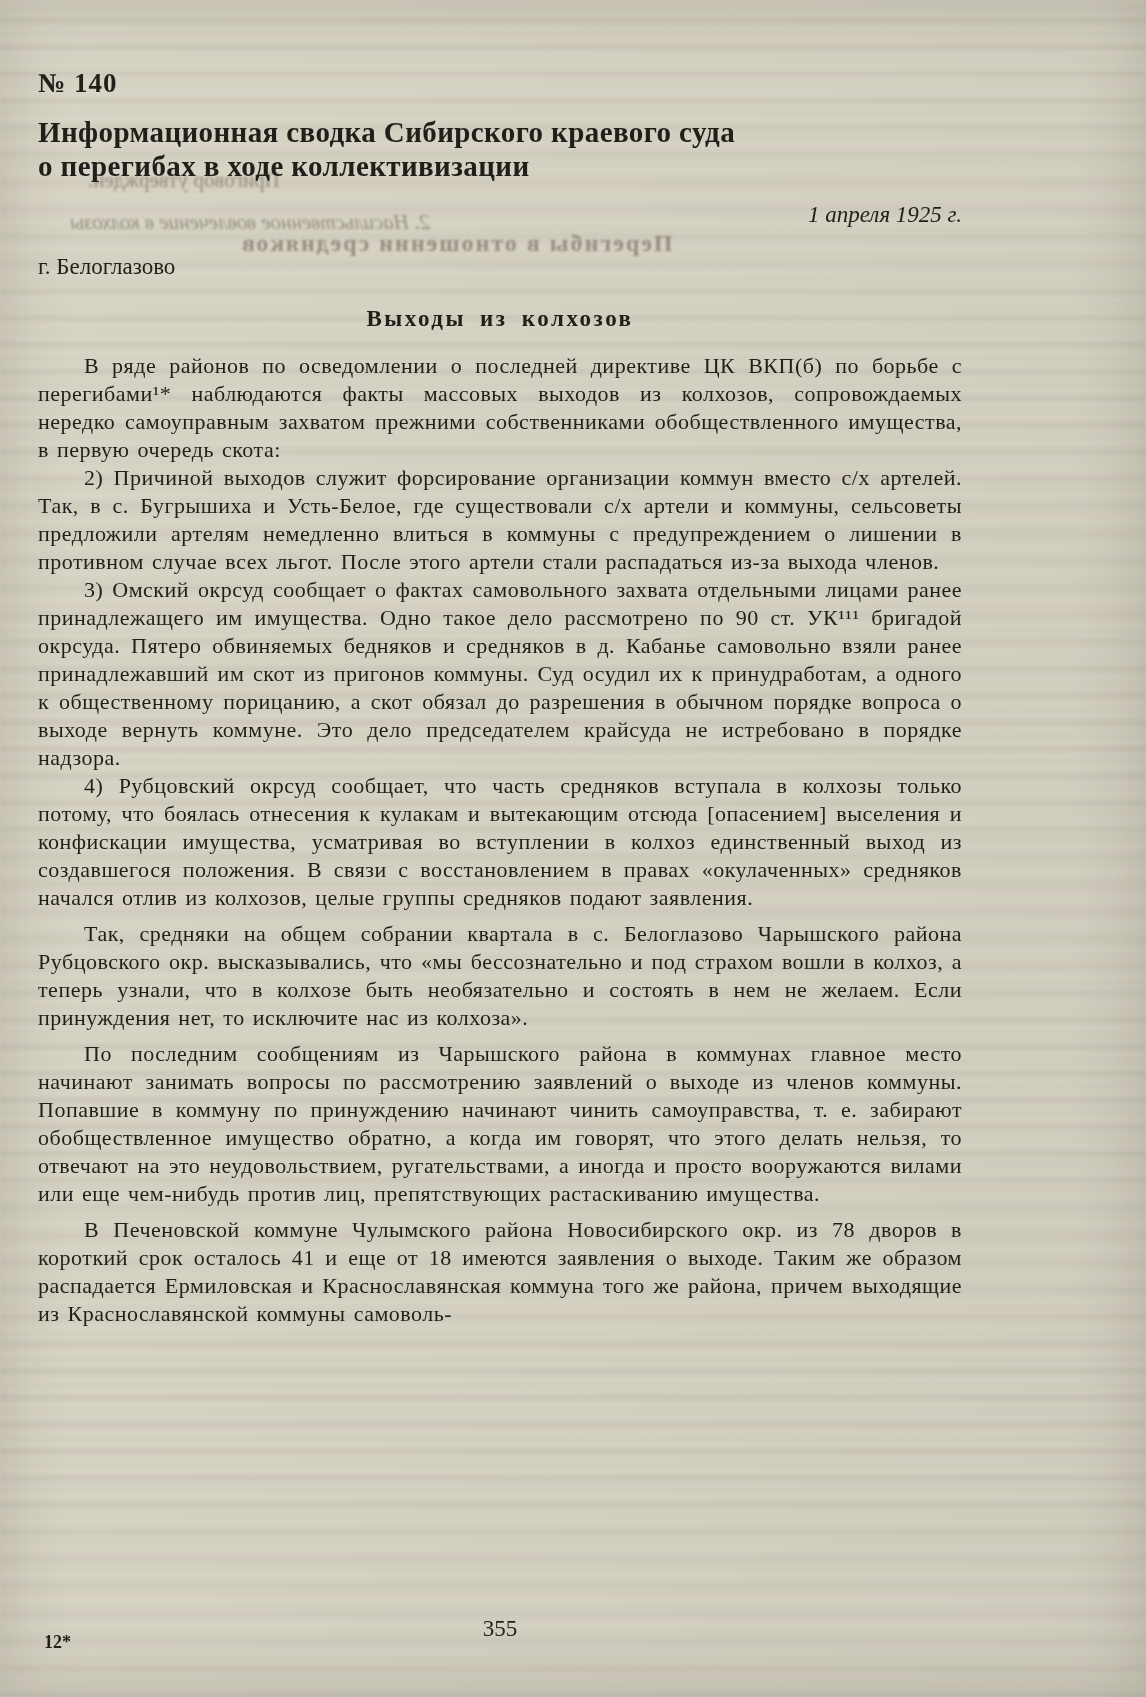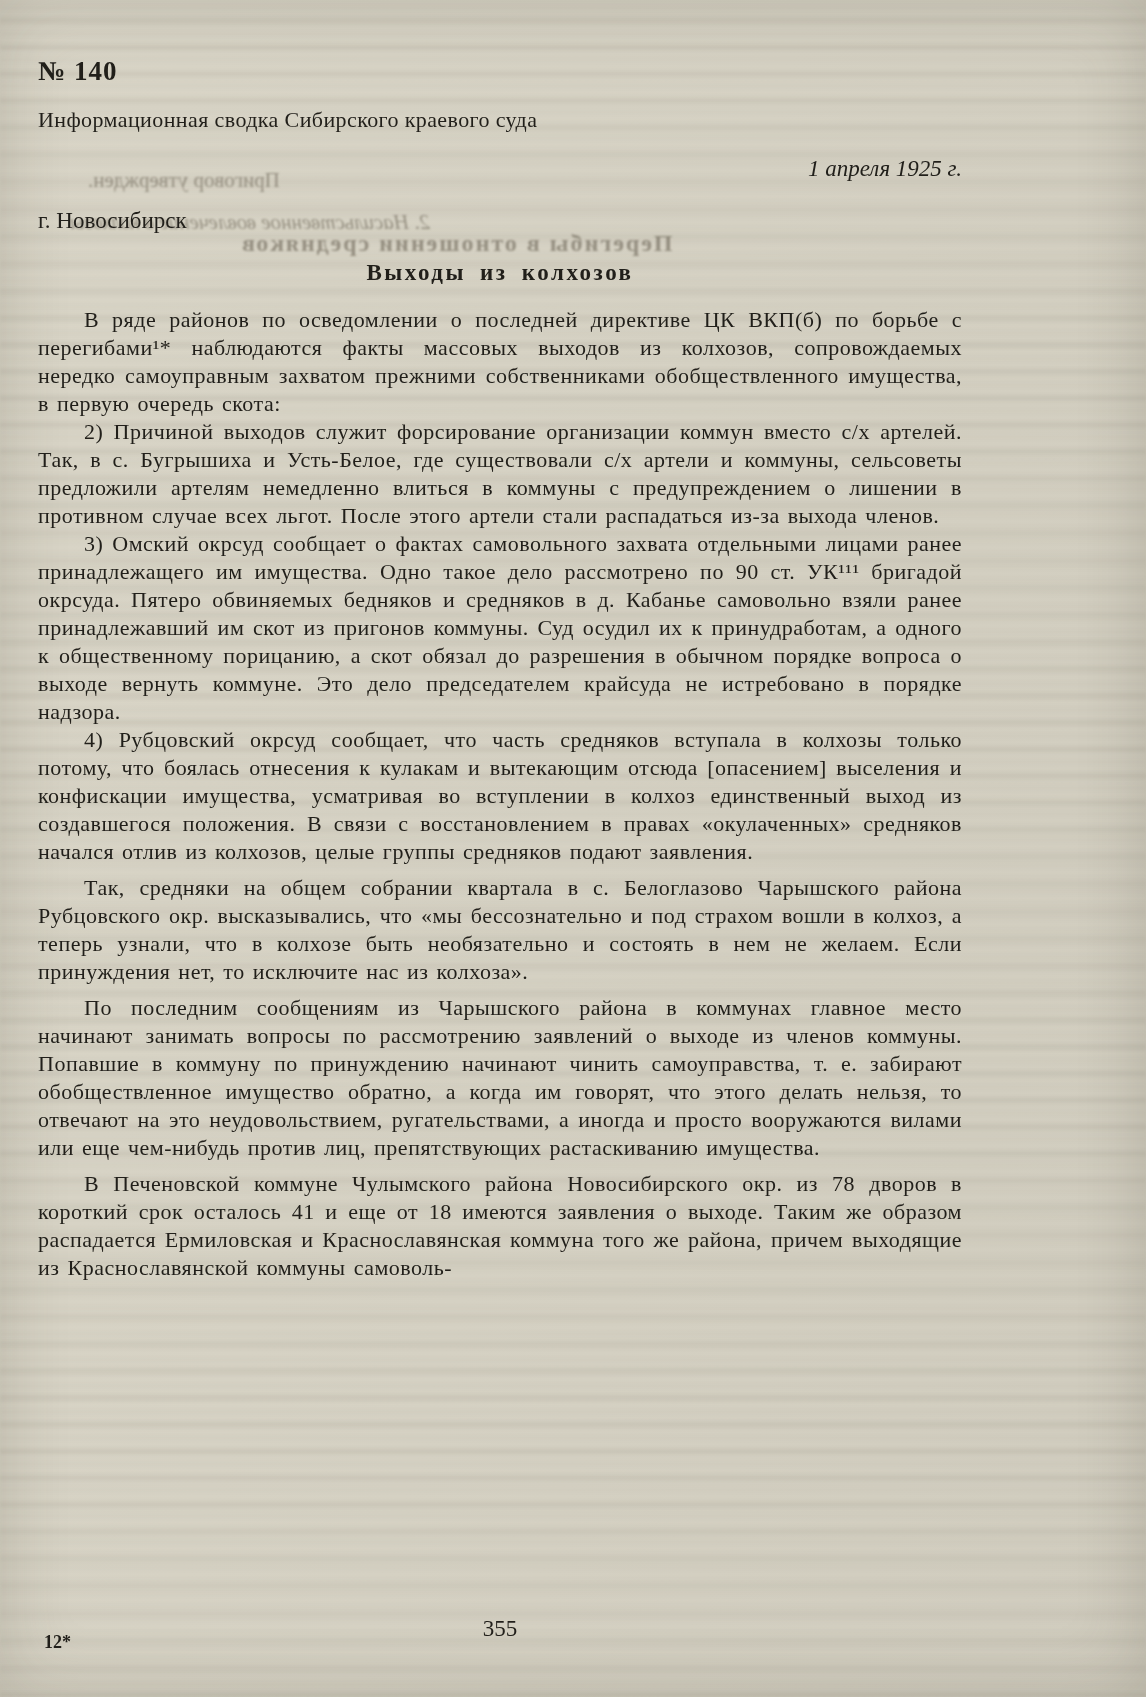--- a/index.html
+++ b/index.html
@@ -41,24 +41,24 @@
   }
   .bleed-frag.f1 { left: 88px;  top: 168px; font-size: 21px; }
   .bleed-frag.f2 { left: 70px;  top: 210px; font-size: 21px; font-style: italic; }
   .bleed-frag.f3 { left: 240px; top: 230px; font-size: 24px; font-weight: bold; letter-spacing: 2px; }
   .mirrored { transform: scaleX(-1); }
 
   .content { position: absolute; left: 38px; top: 52px; width: 924px; }
 
   .doc-number {
     font-size: 27px; font-weight: bold; letter-spacing: 1px;
-    margin: 4px 0 16px 0;
+    margin: 16px 0 16px 0;
   }
   .title {
-    font-size: 22px; font-weight: normal; line-height: 34px;
+    font-size: 29px; font-weight: bold; line-height: 34px;
     letter-spacing: 0.4px; margin: 0 0 16px 0;
   }
   .dateline {
     text-align: right; font-style: italic;
     font-size: 23px; line-height: 31px;
     margin: 0 0 24px 0;
   }
   .city { font-size: 23px; margin: 0 0 26px 0; }
 
   .section-heading {
@@ -94,27 +94,27 @@
     <div class="bleed-noise"></div>
     <div class="bleed-frag f1 mirrored">Приговор утвержден.</div>
     <div class="bleed-frag f2 mirrored">2. Насильственное вовлечение в колхозы</div>
     <div class="bleed-frag f3 mirrored">Перегибы в отношении средняков</div>
   </div>
 
   <div class="content">
 
     <div class="doc-number">№ 140</div>
 
-    <h1 class="title"><span>Информационная сводка Сибирского краевого суда</span><br></h1>
+    <h1 class="title"><span>Информационная сводка Сибирского краевого суда</span><br><span>о перегибах в ходе коллективизации</span></h1>
 
     <div class="dateline">
       <div>1 апреля 1925 г.</div>
     </div>
 
-    <div class="city">г. Новосибирск</div>
+    <div class="city">г. Белоглазово</div>
 
     <div class="section-heading">Выходы из колхозов</div>
 
     <div class="body">
       <p>В ряде районов по осведомлении о последней директиве ЦК ВКП(б) по борьбе с перегибами¹* наблюдаются факты массовых выходов из колхозов, сопровождаемых нередко самоуправным захватом прежними собственниками обобществленного имущества, в первую очередь скота:</p>
       <p>2) Причиной выходов служит форсирование организации коммун вместо с/х артелей. Так, в с. Бугрышиха и Усть-Белое, где существовали с/х артели и коммуны, сельсоветы предложили артелям немедленно влиться в коммуны с предупреждением о лишении в противном случае всех льгот. После этого артели стали распадаться из-за выхода членов.</p>
       <p>3) Омский окрсуд сообщает о фактах самовольного захвата отдельными лицами ранее принадлежащего им имущества. Одно такое дело рассмотрено по 90 ст. УК¹¹¹ бригадой окрсуда. Пятеро обвиняемых бедняков и средняков в д. Кабанье самовольно взяли ранее принадлежавший им скот из пригонов коммуны. Суд осудил их к принудработам, а одного к общественному порицанию, а скот обязал до разрешения в обычном порядке вопроса о выходе вернуть коммуне. Это дело председателем крайсуда не истребовано в порядке надзора.</p>
       <p>4) Рубцовский окрсуд сообщает, что часть средняков вступала в колхозы только потому, что боялась отнесения к кулакам и вытекающим отсюда [опасением] выселения и конфискации имущества, усматривая во вступлении в колхоз единственный выход из создавшегося положения. В связи с восстановлением в правах «окулаченных» средняков начался отлив из колхозов, целые группы средняков подают заявления.</p>
       <p class="gap">Так, средняки на общем собрании квартала в с. Белоглазово Чарышского района Рубцовского окр. высказывались, что «мы бессознательно и под страхом вошли в колхоз, а теперь узнали, что в колхозе быть необязательно и состоять в нем не желаем. Если принуждения нет, то исключите нас из колхоза».</p>
       <p class="gap">По последним сообщениям из Чарышского района в коммунах главное место начинают занимать вопросы по рассмотрению заявлений о выходе из членов коммуны. Попавшие в коммуну по принуждению начинают чинить самоуправства, т. е. забирают обобществленное имущество обратно, а когда им говорят, что этого делать нельзя, то отвечают на это неудовольствием, ругательствами, а иногда и просто вооружаются вилами или еще чем-нибудь против лиц, препятствующих растаскиванию имущества.</p>

